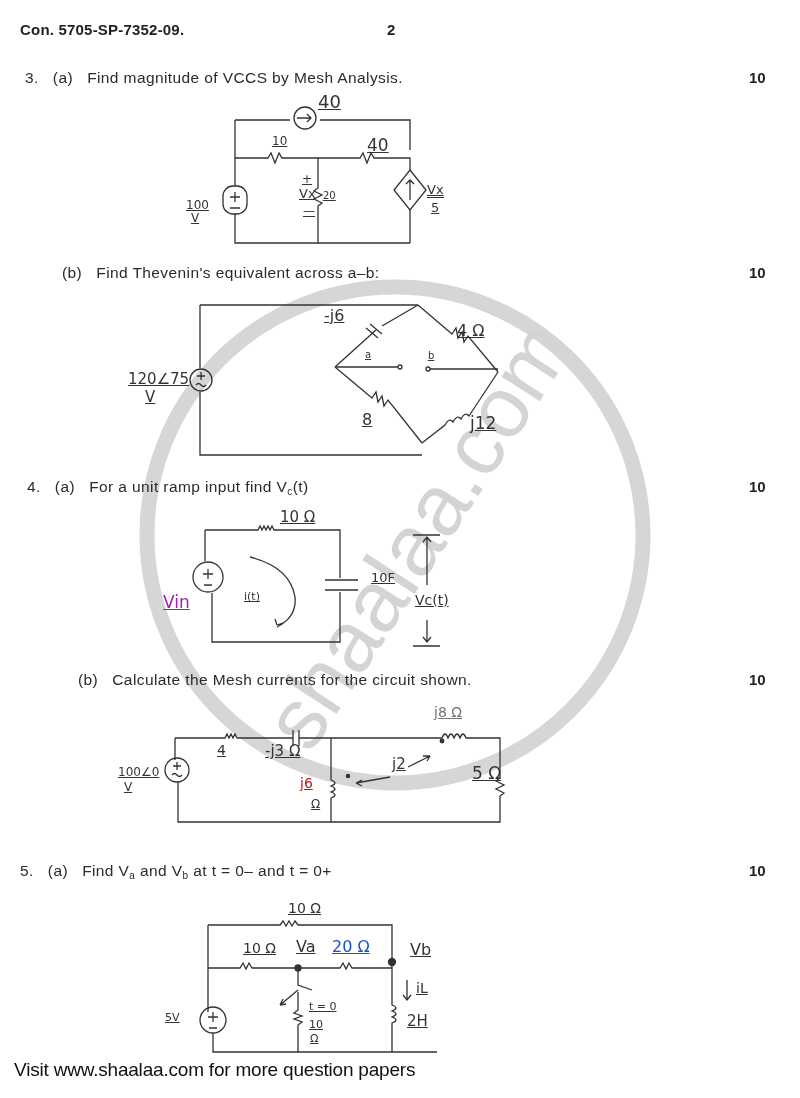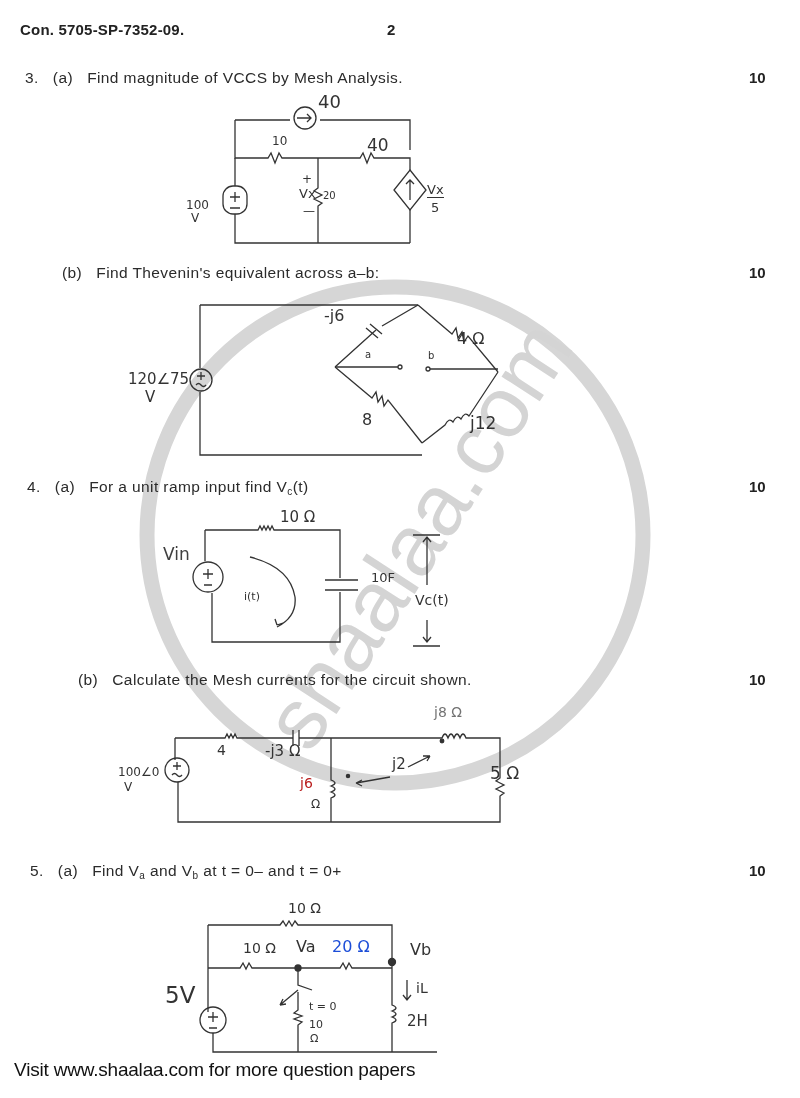--- a/index.html
+++ b/index.html
@@ -6,21 +6,21 @@
   body { width: 800px; height: 1098px; position: relative; overflow: hidden;
          font-family: "Liberation Sans", sans-serif; color: #2a2a2a; }
   .abs { position: absolute; }
   .hdr { font-size: 15px; font-weight: bold; letter-spacing: 0.2px; color: #222; }
   .qtext { font-size: 15.5px; letter-spacing: 0.4px; color: #2b2b2b; white-space: nowrap; }
   .marks { font-size: 15px; font-weight: bold; color: #222; }
   .footer { font-size: 19px; color: #111; letter-spacing: -0.2px; }
   sub { font-size: 10px; vertical-align: -3px; }
   svg.circuit { position: absolute; overflow: visible; }
   svg.circuit * { vector-effect: non-scaling-stroke; }
-  .hw { font-family: "DejaVu Sans", sans-serif; fill: #333; }
+  .hw { font-family: "DejaVu Sans", sans-serif; fill: #333; text-decoration: underline; }
   .wm { position: absolute; pointer-events: none; }
 </style>
 </head>
 <body>
 
 <svg class="wm" width="800" height="1098" style="left:0;top:0;">
   <circle cx="395" cy="535" r="248" fill="none" stroke="#d6d6d6" stroke-width="15"></circle>
 </svg>
 <div class="wm" style="left:185px;top:505px;width:440px;transform:rotate(-57deg);transform-origin:center;font-size:86px;color:#d4d4d4;font-family:'Liberation Sans',sans-serif;white-space:nowrap;">shaalaa.com</div>
 
@@ -81,21 +81,21 @@
   <path d="M250 34 L262 44 M246 38 L258 48"></path>
   <path d="M298 15 L332 44 l4 -6 l2 10 l4 -6 l2 10 l4 -6 L378 82"></path>
   <path d="M215 77 L252 108 l4 -6 l2 10 l4 -6 l2 10 l4 -6 L302 153"></path>
   <path d="M302 153 L325 135 q4 -8 8 -3 q4 -8 8 -3 q4 -8 8 -3 L378 82"></path>
 
   <path d="M215 77 H278 M310 79 H378"></path>
   <circle cx="280" cy="77" r="2"></circle>
   <circle cx="308" cy="79" r="2"></circle>
 </svg>
 <div class="abs hw" style="left:324px;top:306px;font-size:16px;color:#333;">-j6</div>
-<div class="abs hw" style="left:457px;top:321px;font-size:16px;color:#333;margin-top:8px;">4 Ω</div>
+<div class="abs hw" style="left:457px;top:321px;font-size:16px;color:#333;">4 Ω</div>
 <div class="abs hw" style="left:365px;top:349px;font-size:10px;color:#333;">a</div>
 <div class="abs hw" style="left:428px;top:350px;font-size:10px;color:#333;">b</div>
 <div class="abs hw" style="left:128px;top:370px;font-size:15px;color:#333;">120∠75</div>
 <div class="abs hw" style="left:145px;top:388px;font-size:15px;color:#333;">V</div>
 <div class="abs hw" style="left:362px;top:410px;font-size:16px;color:#333;">8</div>
 <div class="abs hw" style="left:470px;top:413px;font-size:17px;color:#333;">j12</div>
 
 <div class="abs qtext" style="left:27px;top:478px;">
   <span>4.</span>&nbsp;&nbsp;
   <span>(a)</span>&nbsp;&nbsp;
@@ -105,21 +105,21 @@
 
 <svg class="circuit" width="300" height="150" style="left:180px;top:505px;" stroke="#333" fill="none" stroke-width="1.3">
   <path d="M25 25 H78 l2 -4 l2 4 l2 -4 l2 4 l2 -4 l2 4 l2 -4 l2 4 H160 V73 M145 75 H178 M145 85 H178 M160 87 V137 H32 V88 M25 25 V56"></path>
   <circle cx="28" cy="72" r="15"></circle>
   <path d="M28 64 V74 M23 69 H33 M24 80 H32"></path>
   <path d="M70 52 q40 10 45 40 q2 20 -18 30 M97 120 l-2 -6 M97 120 l6 -2"></path>
   <path d="M233 30 H260 M247 32 V80 M243 37 L247 32 L251 37 M247 115 V137 M243 132 L247 137 L251 132 M233 141 H260"></path>
 </svg>
 <div class="abs hw" style="left:280px;top:508px;font-size:15px;color:#333;">10 Ω</div>
 <div class="abs hw" style="left:371px;top:570px;font-size:13px;color:#333;">10F</div>
-<div class="abs hw" style="left:163px;top:544px;font-size:17px;color:#404040;">Vin</div>
+<div class="abs hw" style="left:163px;top:592px;font-size:17px;color:#a21caf;">Vin</div>
 <div class="abs hw" style="left:244px;top:590px;font-size:11px;color:#333;">i(t)</div>
 <div class="abs hw" style="left:415px;top:592px;font-size:14px;color:#333;">Vc(t)</div>
 
 <div class="abs qtext" style="left:62px;top:671px;margin-left:16px;">
   <span>(b)</span>&nbsp;&nbsp;
   <span>Calculate the Mesh currents for the circuit shown.</span>
 </div>
 <div class="abs marks" style="left:749px;top:671px;">10</div>
 
 <svg class="circuit" width="420" height="130" style="left:110px;top:700px;" stroke="#333" fill="none" stroke-width="1.3">
@@ -131,25 +131,25 @@
   <circle cx="238" cy="76" r="1.6" fill="#333"></circle>
   <circle cx="332" cy="41" r="1.8" fill="#333"></circle>
   <path d="M246 83 L280 77 M246 83 l6 -3 M246 83 l6 3 M298 67 L320 56 M320 56 l-7 0 M320 56 l-3 5"></path>
 </svg>
 <div class="abs hw" style="left:434px;top:704px;font-size:14px;color:#737373;">j8 Ω</div>
 <div class="abs hw" style="left:217px;top:742px;font-size:14px;color:#333;">4</div>
 <div class="abs hw" style="left:265px;top:742px;font-size:15px;color:#333;">-j3 Ω</div>
 <div class="abs hw" style="left:392px;top:755px;font-size:15px;color:#333;">j2</div>
 <div class="abs hw" style="left:118px;top:765px;font-size:12px;color:#333;">100∠0</div>
 <div class="abs hw" style="left:124px;top:780px;font-size:12px;color:#333;">V</div>
-<div class="abs hw" style="left:490px;top:763px;font-size:17px;color:#333;text-align:center;">5 Ω</div>
+<div class="abs hw" style="left:472px;top:763px;font-size:17px;color:#333;text-align:center;">5 Ω</div>
 <div class="abs hw" style="left:300px;top:775px;font-size:14px;color:#b91c1c;">j6</div>
 <div class="abs hw" style="left:311px;top:797px;font-size:12px;color:#333;">Ω</div>
 
-<div class="abs qtext" style="left:30px;top:862px;">
+<div class="abs qtext" style="left:20px;top:862px;">
   <span>5.</span>&nbsp;&nbsp;
   <span>(a)</span>&nbsp;&nbsp;
   <span><span>Find V</span><sub>a</sub><span> and V</span><sub>b</sub><span> at t = 0– and t = 0+</span></span>
 </div>
 <div class="abs marks" style="left:749px;top:862px;">10</div>
 
 <svg class="circuit" width="300" height="180" style="left:180px;top:890px;" stroke="#333" fill="none" stroke-width="1.3">
   <path d="M28 35 H100 l3 -4 l3 5 l3 -5 l3 5 l3 -5 l3 4 H212 V72"></path>
   <path d="M28 35 V122 M28 78 H60 l3 -5 l3 6 l3 -6 l3 5 H118 H160 l3 -5 l3 6 l3 -6 l3 5 H212"></path>
   <circle cx="118" cy="78" r="3" fill="#333"></circle>
@@ -164,15 +164,15 @@
 <div class="abs hw" style="left:288px;top:900px;font-size:14px;color:#333;">10 Ω</div>
 <div class="abs hw" style="left:243px;top:940px;font-size:14px;color:#333;">10 Ω</div>
 <div class="abs hw" style="left:296px;top:937px;font-size:16px;color:#333;">Va</div>
 <div class="abs hw" style="left:332px;top:937px;font-size:16px;color:#1d4ed8;">20 Ω</div>
 <div class="abs hw" style="left:410px;top:940px;font-size:16px;color:#333;">Vb</div>
 <div class="abs hw" style="left:416px;top:980px;font-size:14px;color:#333;">iL</div>
 <div class="abs hw" style="left:309px;top:1000px;font-size:11px;color:#333;">t = 0</div>
 <div class="abs hw" style="left:309px;top:1018px;font-size:11px;color:#333;">10</div>
 <div class="abs hw" style="left:310px;top:1032px;font-size:11px;color:#333;">Ω</div>
 <div class="abs hw" style="left:407px;top:1012px;font-size:15px;color:#333;">2H</div>
-<div class="abs hw" style="left:165px;top:982px;font-size:23px;color:#333;">5V</div>
+<div class="abs hw" style="left:165px;top:1011px;font-size:11px;color:#333;">5V</div>
 
 <div class="abs footer" style="left:14px;top:1059px;">Visit www.shaalaa.com for more question papers</div>
 
 </body></html>

